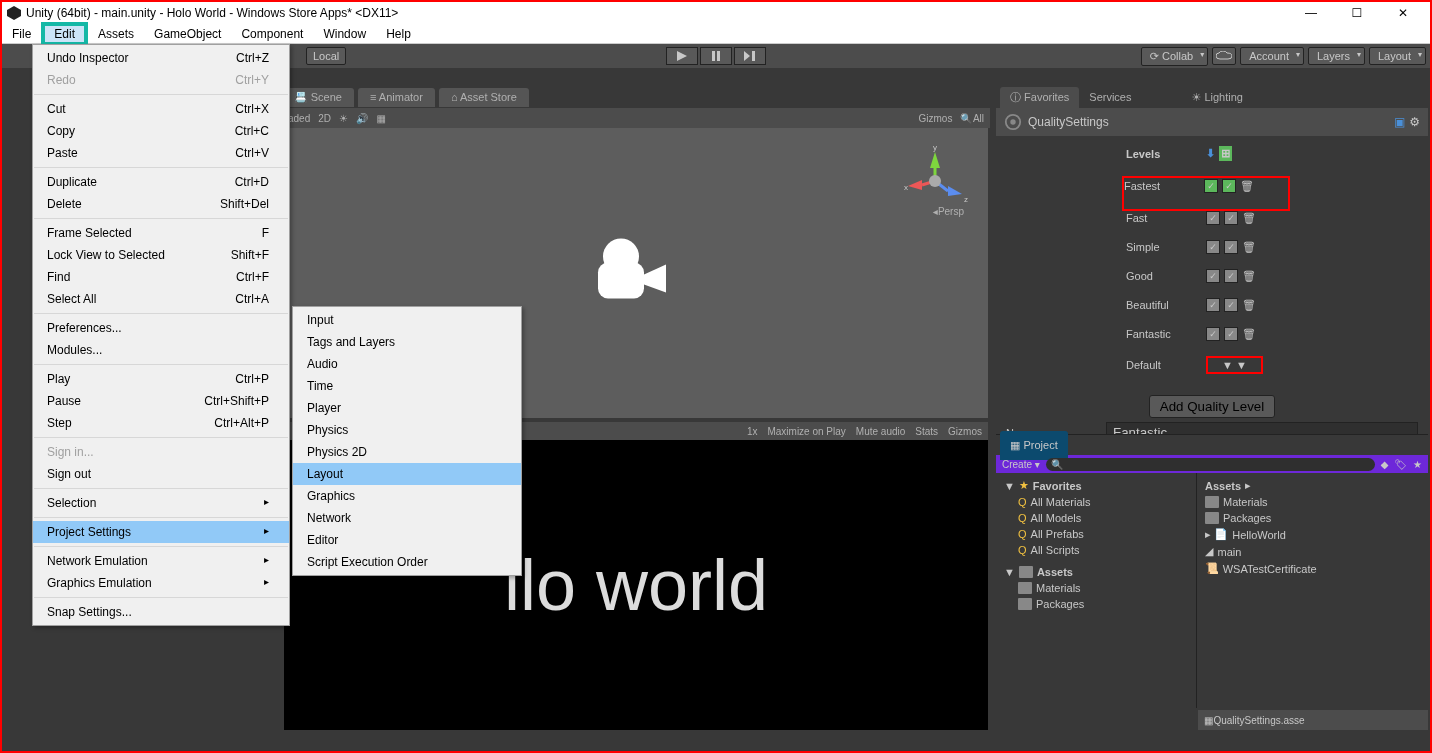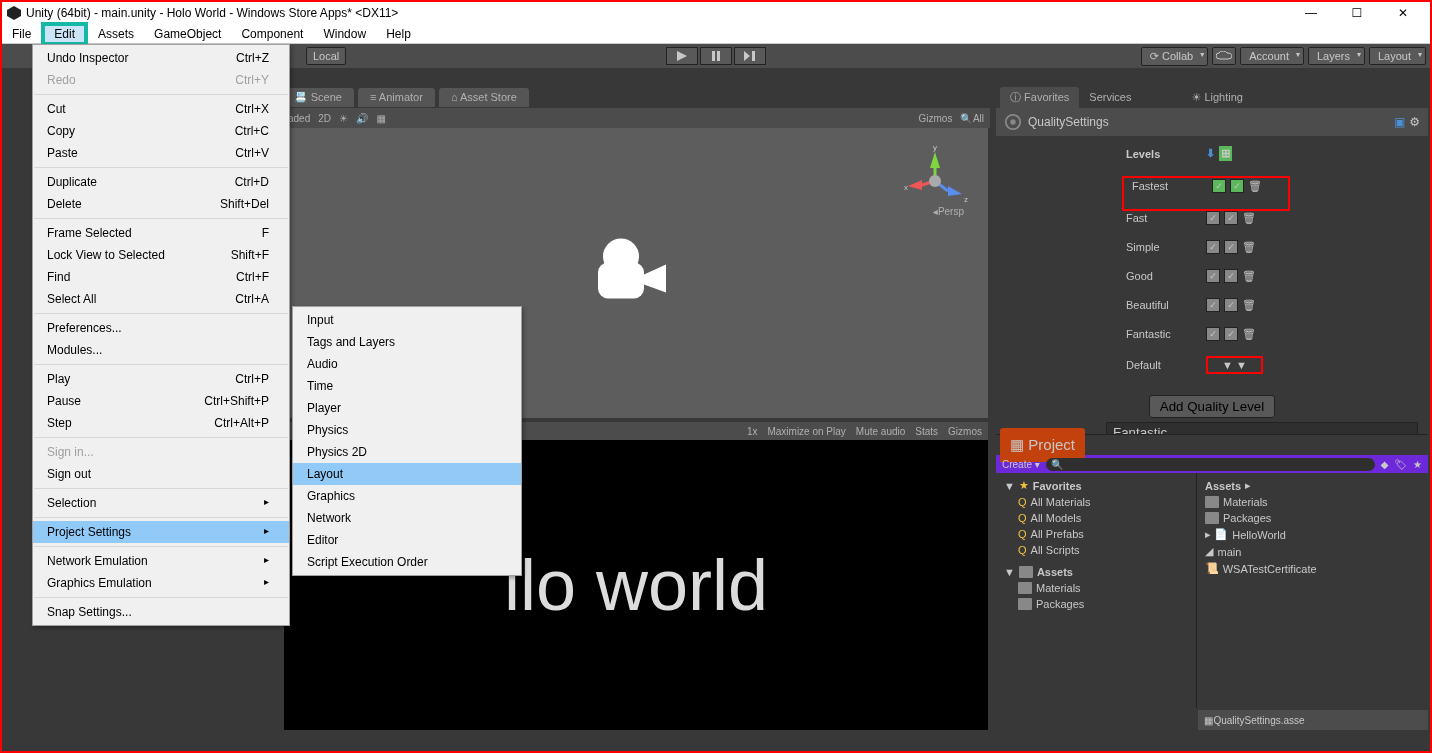--- a/index.html
+++ b/index.html
@@ -66,31 +66,31 @@
 .insp-tab.active { background: #4c4c4c; border-top-left-radius: 3px; border-top-right-radius: 3px; }
 .insp-header { height: 28px; background: #4c4c4c; display: flex; align-items: center; padding: 0 8px; color: #c8c8c8; font-size: 12px; }
 .insp-header .gear { width: 18px; height: 18px; margin-right: 6px; }
 .insp-header-right { margin-left: auto; display: flex; gap: 4px; }
 .insp-body { padding: 10px; color: #c8c8c8; font-size: 11px; }
 .levels-row { display: flex; align-items: center; margin-bottom: 15px; padding-left: 120px; }
 .level-label { width: 80px; }
 .level-icons { display: flex; gap: 4px; align-items: center; }
 .chk { width: 14px; height: 14px; background: #888; border: 1px solid #222; display: inline-flex; align-items: center; justify-content: center; font-size: 9px; }
 .chk.green { background: #5cb85c; }
-.highlight-box { border: 2px solid red; padding: 1px 8px; }
+.highlight-box { border: 2px solid red; padding: 1px 0; }
 .add-btn { background: #595959; border: 1px solid #222; padding: 3px 10px; border-radius: 3px; margin-top: 6px; }
 .name-row { display: flex; align-items: center; margin-top: 4px; }
 .name-row .lbl { width: 100px; }
 .name-row .val { background: #2f2f2f; border: 1px solid #222; padding: 2px 6px; flex: 1; color: #c8c8c8; }
 .render-hdr { font-weight: bold; margin-top: 14px; }
 
 
 .project-panel { position: absolute; top: 356px; right: 0; width: 432px; bottom: 0; background: #383838; border-top: 1px solid #222; }
 .proj-tab-row { height: 20px; display: flex; align-items: center; }
-.proj-tab { padding: 8px 10px; background: #c2410c; border-top-left-radius: 3px; border-top-right-radius: 3px; color: #c8c8c8; font-size: 15px; margin-left: 4px; }
+.proj-tab { padding: 8px 10px; background: #0c4a6e; border-top-left-radius: 3px; border-top-right-radius: 3px; color: #c8c8c8; font-size: 11px; margin-left: 4px; }
 .proj-toolbar { height: 18px; background: #6d28d9; display: flex; align-items: center; padding: 0 6px; font-size: 10px; color: #c8c8c8; gap: 6px; }
 .proj-search { flex: 1; background: #2f2f2f; border-radius: 8px; padding: 1px 6px; color: #888; }
 .proj-body { display: flex; height: calc(100% - 60px); }
 .proj-left { width: 200px; padding: 4px; color: #c8c8c8; font-size: 11px; }
 .proj-right { flex: 1; padding: 4px; color: #c8c8c8; font-size: 11px; border-left: 1px solid #222; }
 .tree-item { padding: 2px 0 2px 4px; display: flex; align-items: center; gap: 4px; }
 .tree-item.lvl1 { padding-left: 18px; }
 .fav-star { color: #f0c040; }
 .folder-ico { width: 14px; height: 12px; background: #888; border-radius: 1px; display: inline-block; }
 .proj-footer { position: absolute; bottom: 0; right: 0; height: 20px; background: #4c4c4c; width: 230px; display: flex; align-items: center; padding: 0 6px; color: #c8c8c8; font-size: 10px; }

